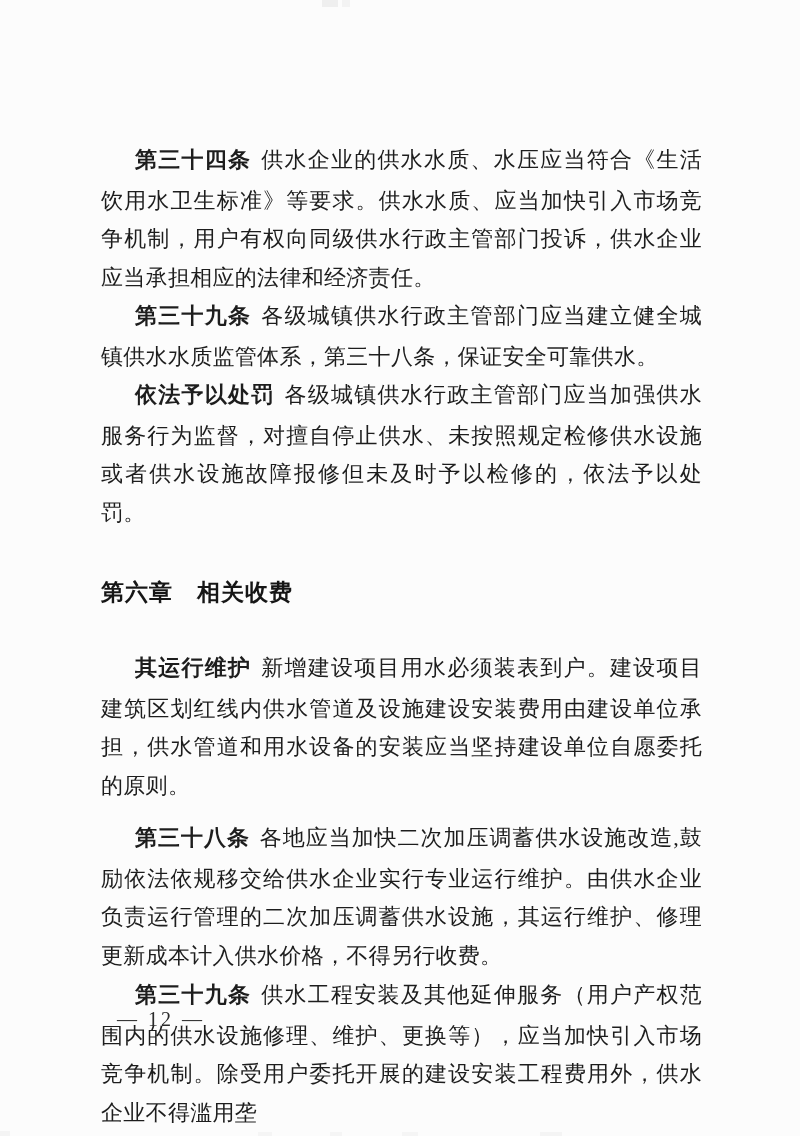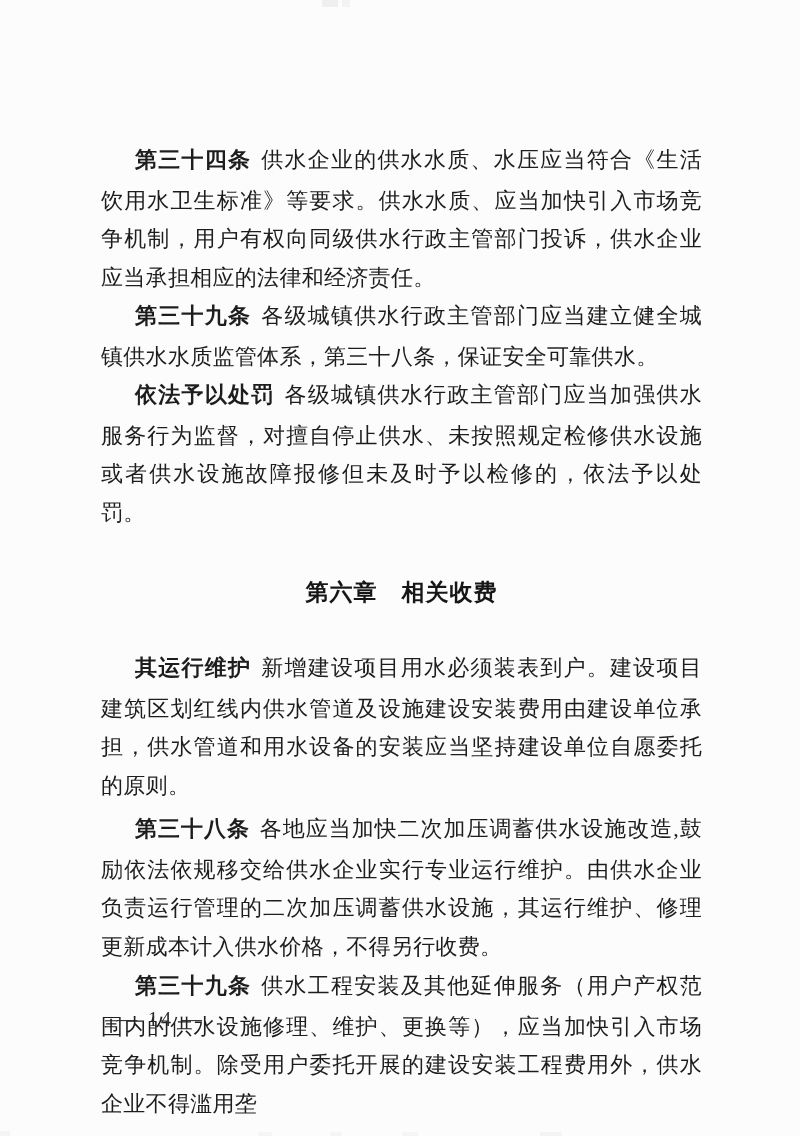--- a/index.html
+++ b/index.html
@@ -45,25 +45,25 @@
   }
   .para {
     margin: 0;
     text-indent: 34px;
   }
   .para .term {
     font-weight: bold;
     margin-right: 0.45em;
     font-family: Liberation Mono, monospace;
   }
-  .para.p38 { margin-top: 5px; }
+  .para.p38 { margin-top: 14px; }
   .para.p39 { margin-top: 1px; }
   .chapter {
     margin: 41px 0 37px 0;
-    text-align: center;
+    text-align: left;
     font-size: 23px;
     font-weight: bold;
     color: #161616;
     letter-spacing: 1px;
     line-height: 39px;
   }
   .page-number {
     position: absolute;
     left: 117px;
     top: 1008px;
@@ -95,14 +95,14 @@
     <h2 class="chapter">第六章　相关收费</h2>
 
     <p class="para"><span class="term">其运行维护</span><span>新增建设项目用水必须装表到户。建设项目建筑区划红线内供水管道及设施建设安装费用由建设单位承担，供水管道和用水设备的安装应当坚持建设单位自愿委托的原则。</span></p>
 
     <p class="para p38"><span class="term">第三十八条</span><span>各地应当加快二次加压调蓄供水设施改造,鼓励依法依规移交给供水企业实行专业运行维护。由供水企业负责运行管理的二次加压调蓄供水设施，其运行维护、修理更新成本计入供水价格，不得另行收费。</span></p>
 
     <p class="para p39"><span class="term">第三十九条</span><span>供水工程安装及其他延伸服务（用户产权范围内的供水设施修理、维护、更换等），应当加快引入市场竞争机制。除受用户委托开展的建设安装工程费用外，供水企业不得滥用垄</span></p>
 
   </main>
 
-  <div class="page-number">— 14 —</div>
+  <div class="page-number">— 12 —</div>
 </div>
 
 </body></html>

